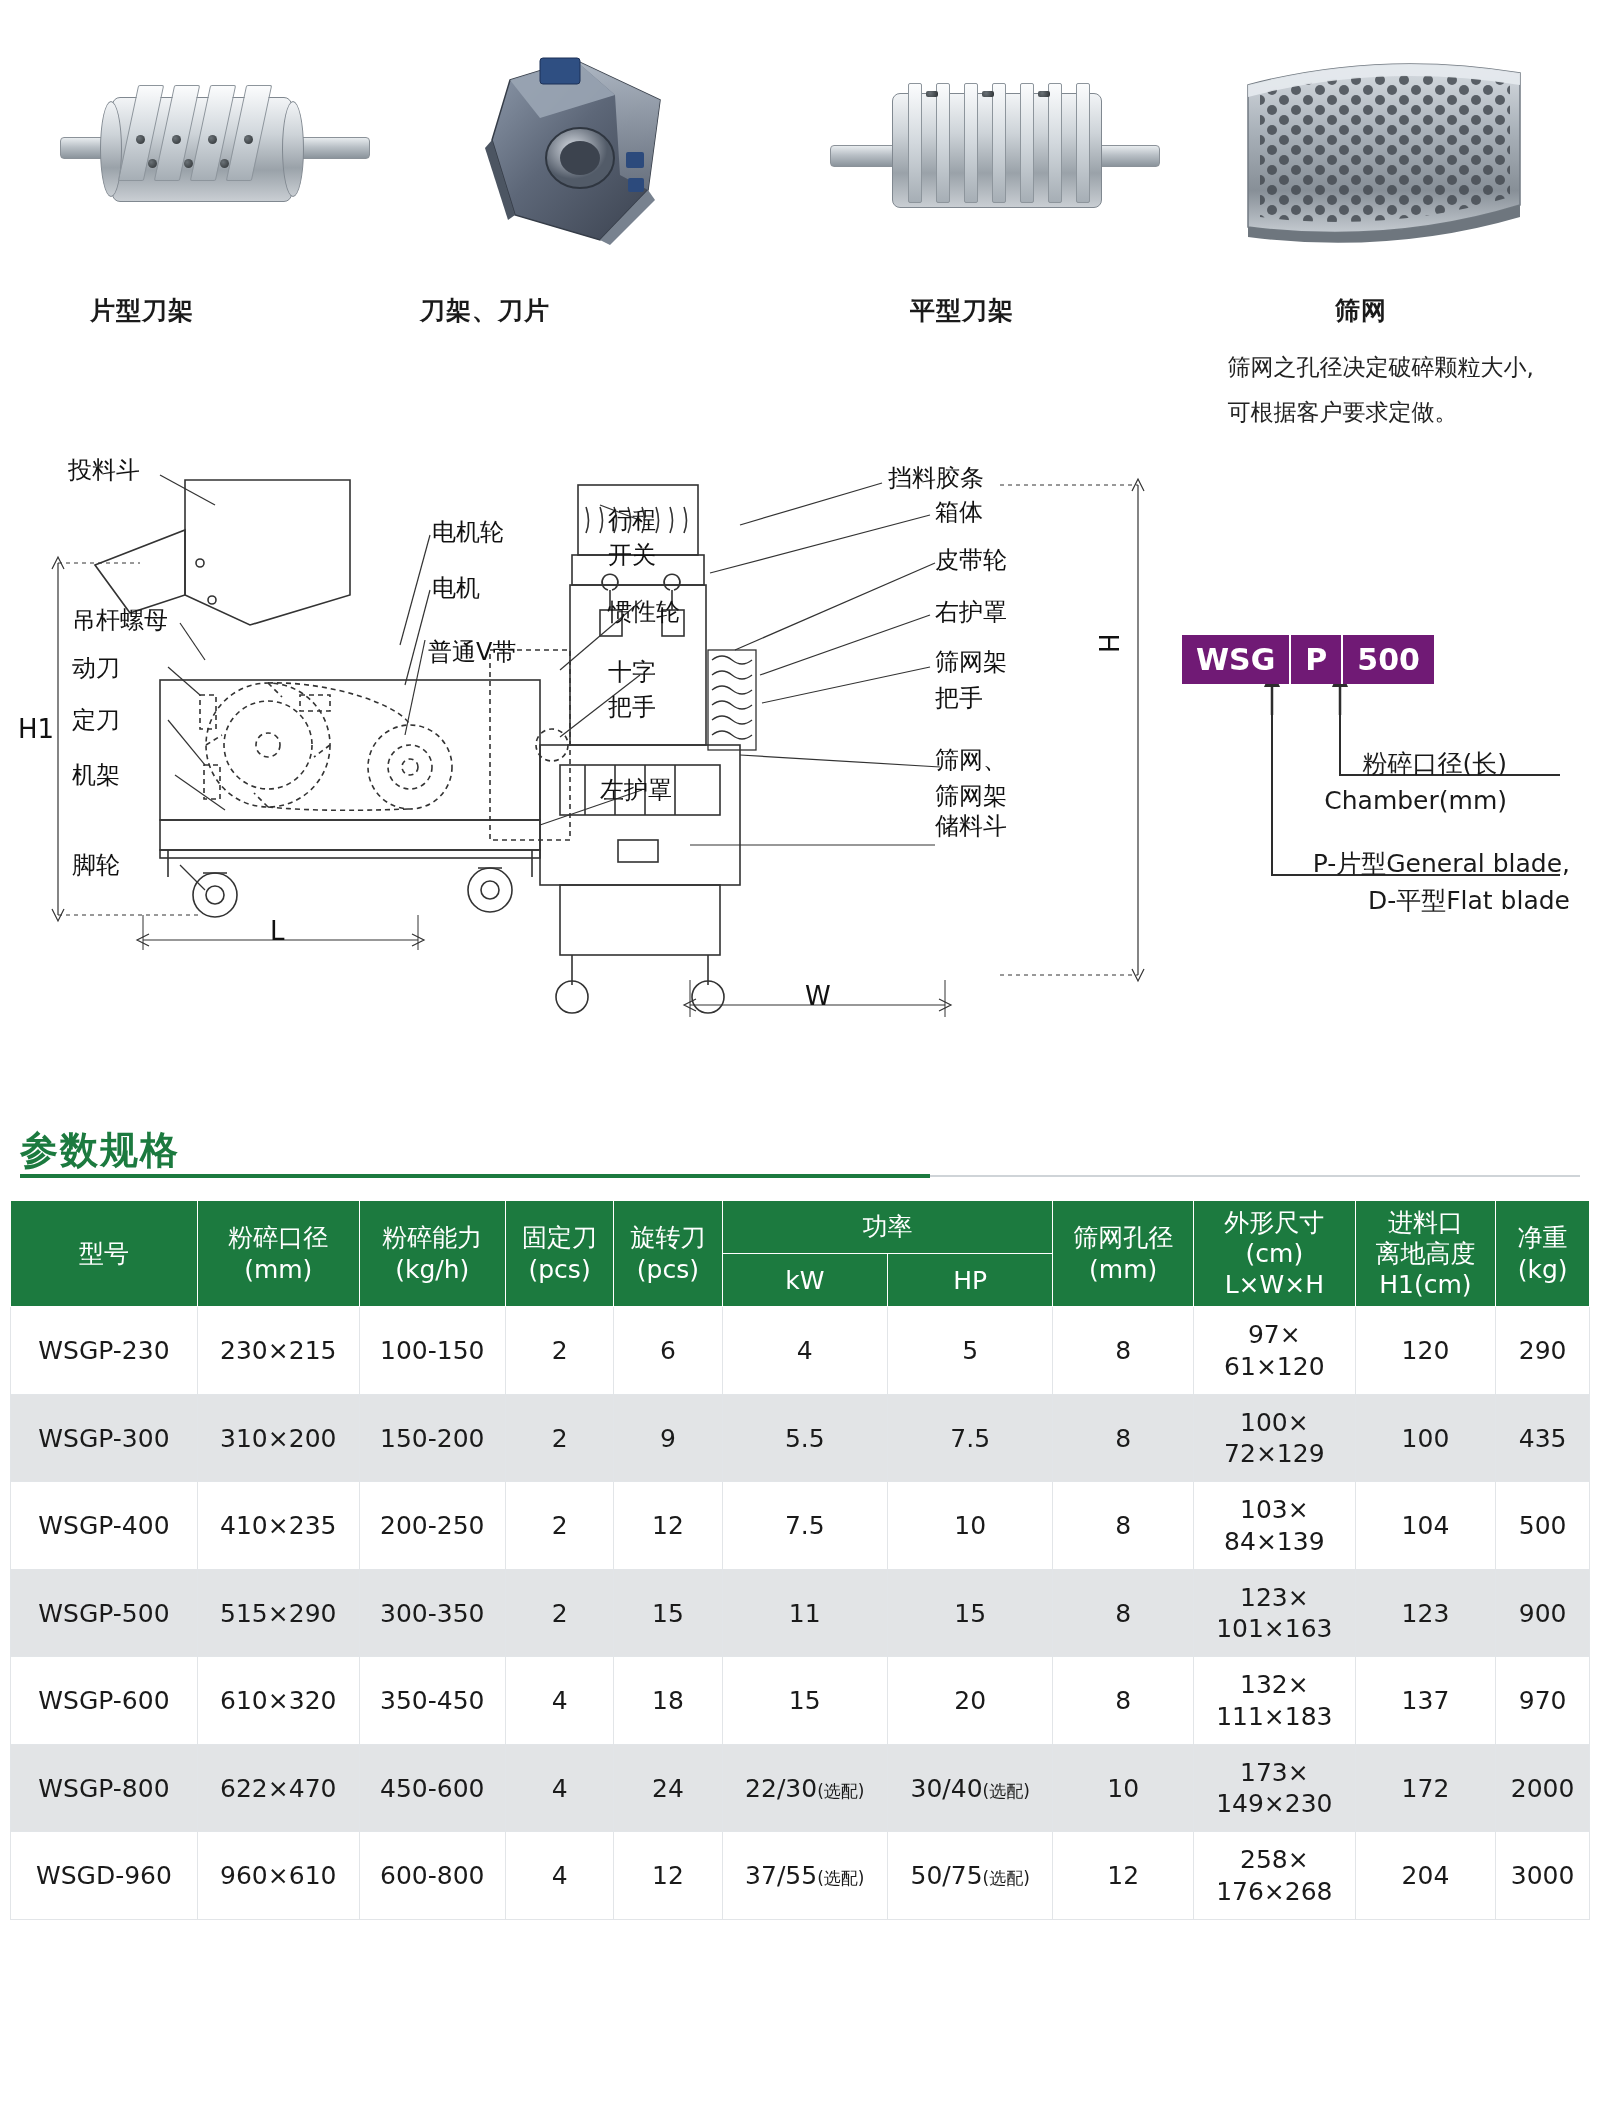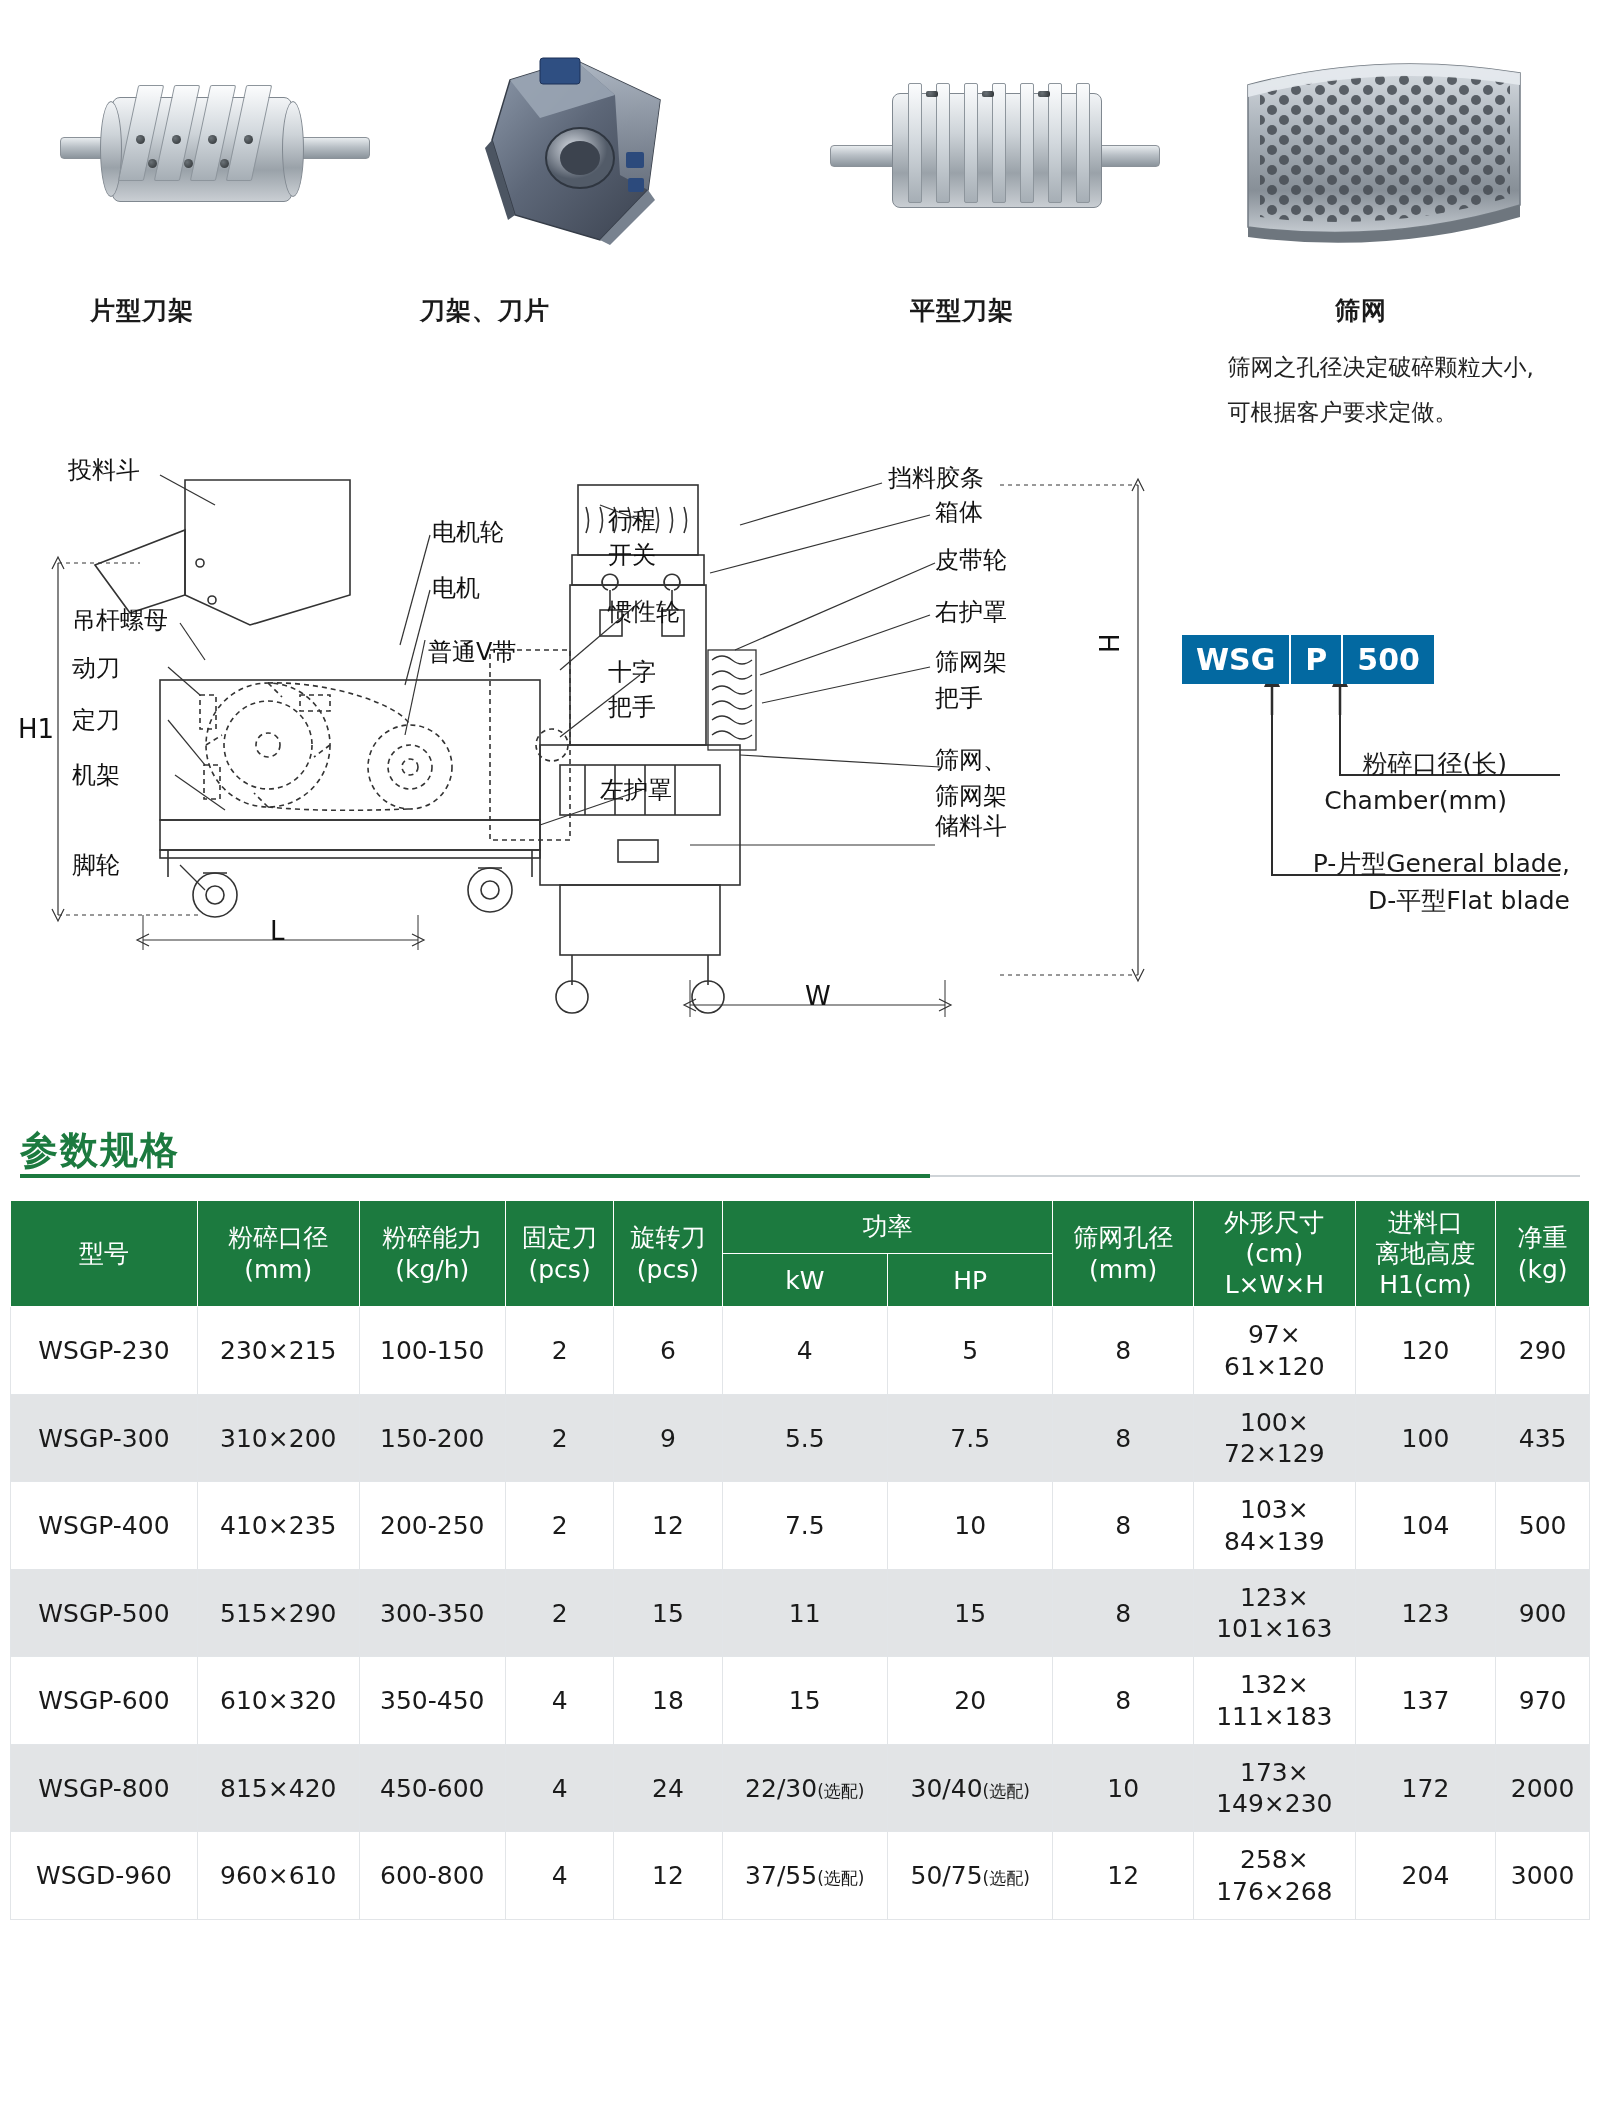--- a/index.html
+++ b/index.html
@@ -54,21 +54,21 @@
   
   .diagram-wrap { position:relative; width:1600px; height:640px; margin-top:10px; }
 
   .dlabel {
     position:absolute; font-size:24px; color:#111; white-space:nowrap; line-height:1.25;
   }
 
   
   .code-badge { position:absolute; display:flex; }
   .code-cell {
-    background:#0369a1; color:#fff; font-size:30px; font-weight:bold;
+    background:#701a75; color:#fff; font-size:30px; font-weight:bold;
     padding:8px 14px; border-right:2px solid #ffffff; line-height:1.1;
     display:flex; align-items:center; justify-content:center;
   }
   .code-cell:last-child { border-right:none; }
   .code-note { position:absolute; font-size:25px; line-height:1.5; text-align:right; }
 
   
   .section-title-wrap { margin:40px 0 0 20px; width:1560px; }
   .section-title { font-size:38px; font-weight:bold; color:#1c7a3f; letter-spacing:2px; }
   .title-rule { margin-top:14px; height:4px; width:910px; background:#1c7a3f; }
@@ -504,21 +504,21 @@
         <td>8</td>
         <td>
           <div>132×</div>
           <div>111×183</div>
         </td>
         <td>137</td>
         <td>970</td>
       </tr>
       <tr class="alt">
         <td>WSGP-800</td>
-        <td>815×420</td>
+        <td>622×470</td>
         <td>450-600</td>
         <td>4</td>
         <td>24</td>
         <td class="nowrap"><span>22/30</span><span class="opt">(选配)</span></td>
         <td class="nowrap"><span>30/40</span><span class="opt">(选配)</span></td>
         <td>10</td>
         <td>
           <div>173×</div>
           <div>149×230</div>
         </td>

